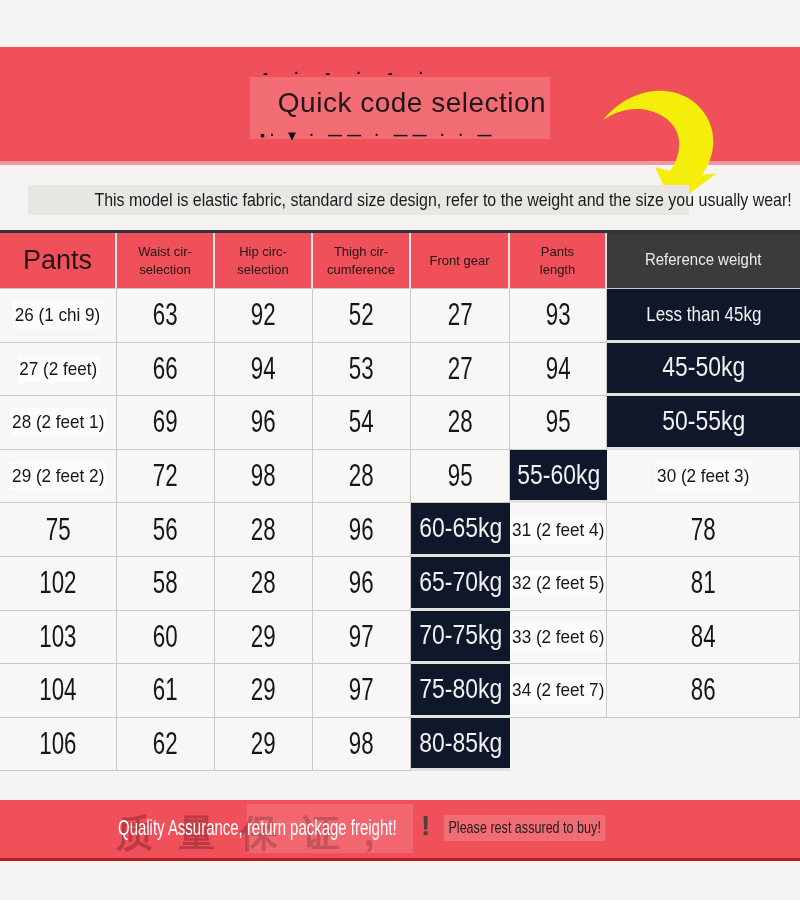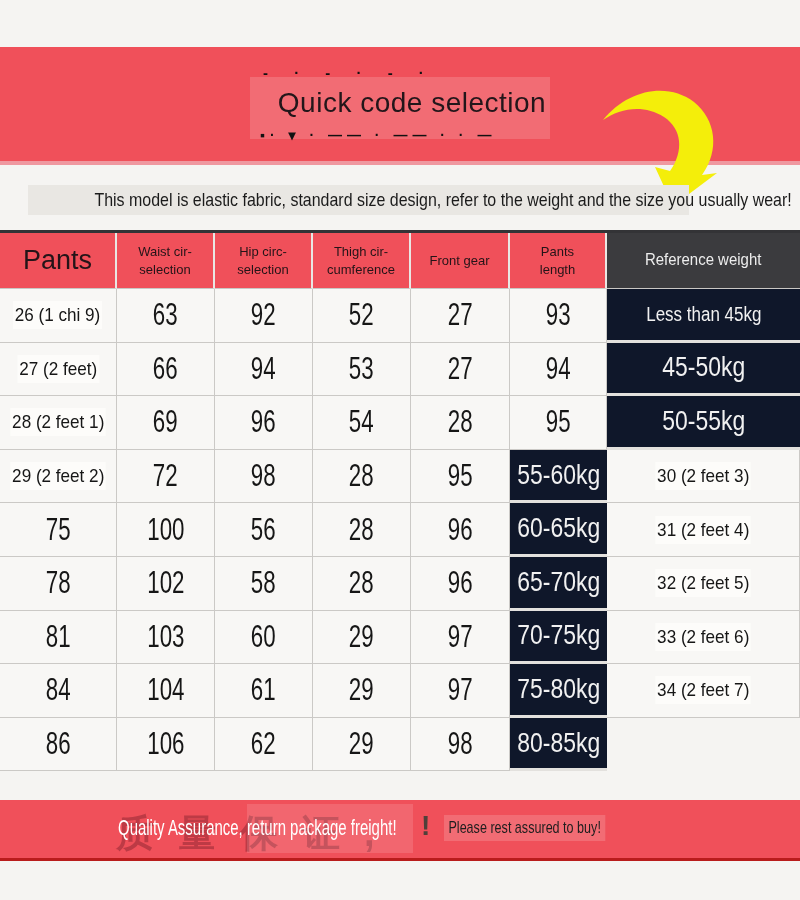--- a/index.html
+++ b/index.html
@@ -176,23 +176,20 @@
       <div class="td td-dark">
         <span>55-60kg</span>
       </div>
       <div class="td td-label">
         <span>30 (2 feet 3)</span>
       </div>
       <div class="td td-num">
         <span>75</span>
       </div>
       <div class="td td-num">
-        <span>100</span>
-      </div>
-      <div class="td td-num">
         <span>56</span>
       </div>
       <div class="td td-num">
         <span>28</span>
       </div>
       <div class="td td-num">
         <span>96</span>
       </div>
       <div class="td td-dark">
         <span>60-65kg</span>

